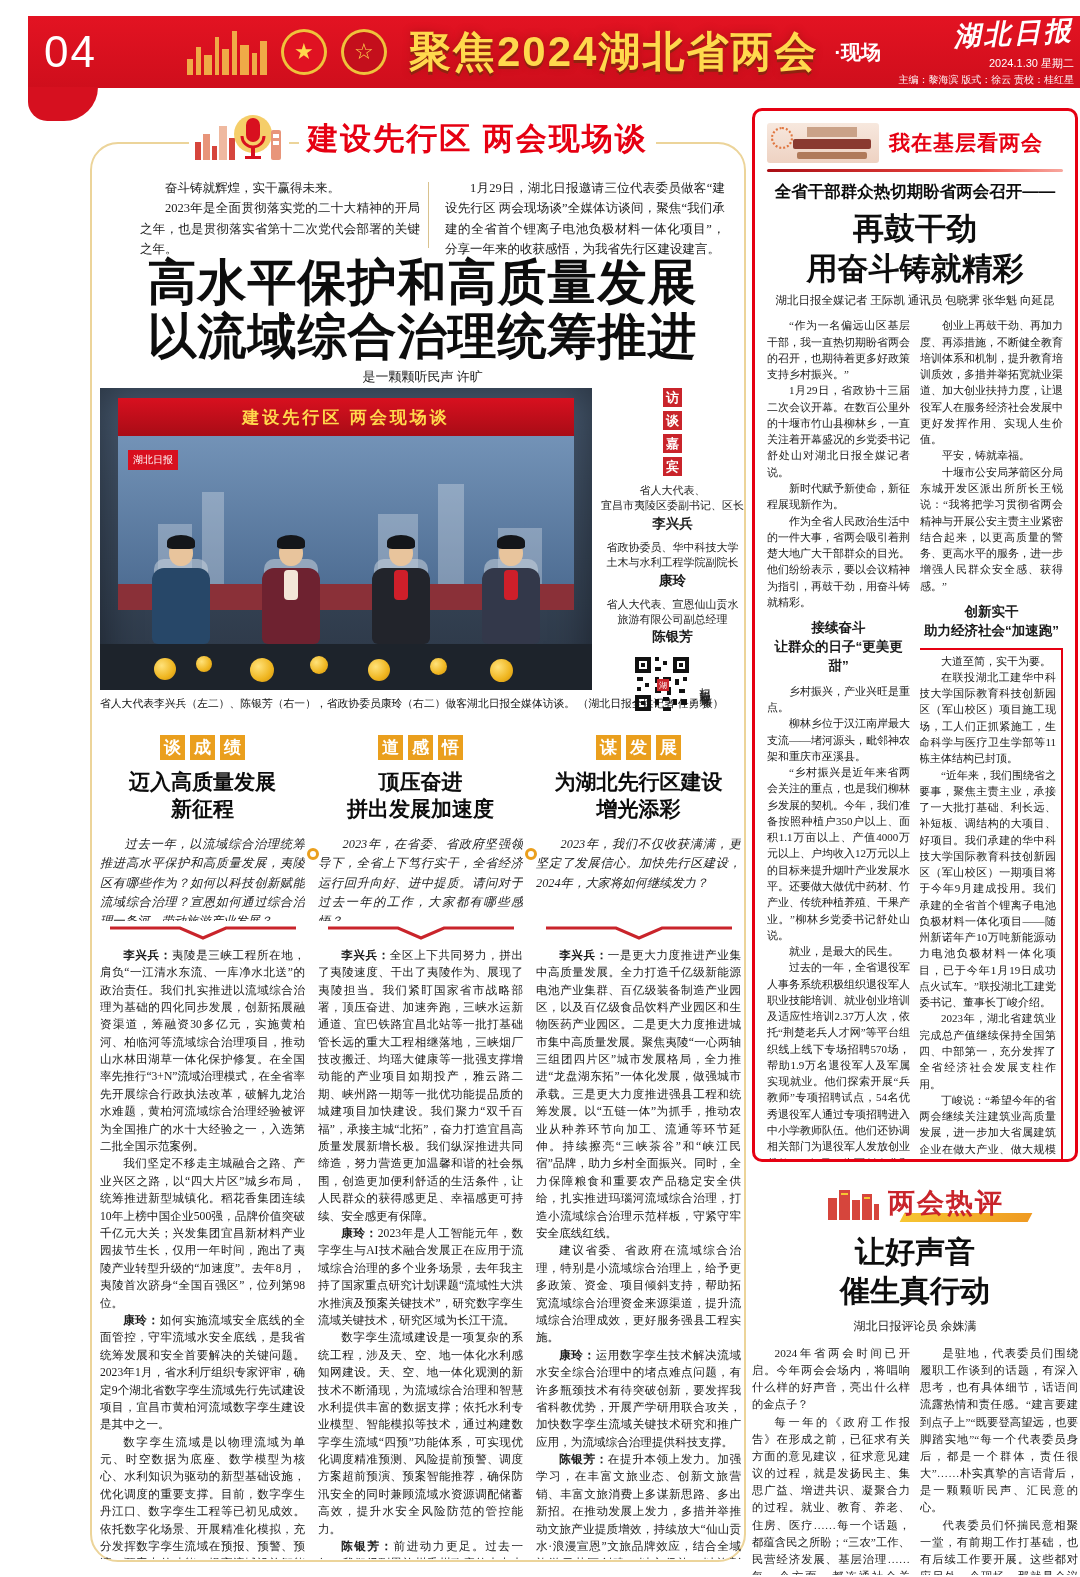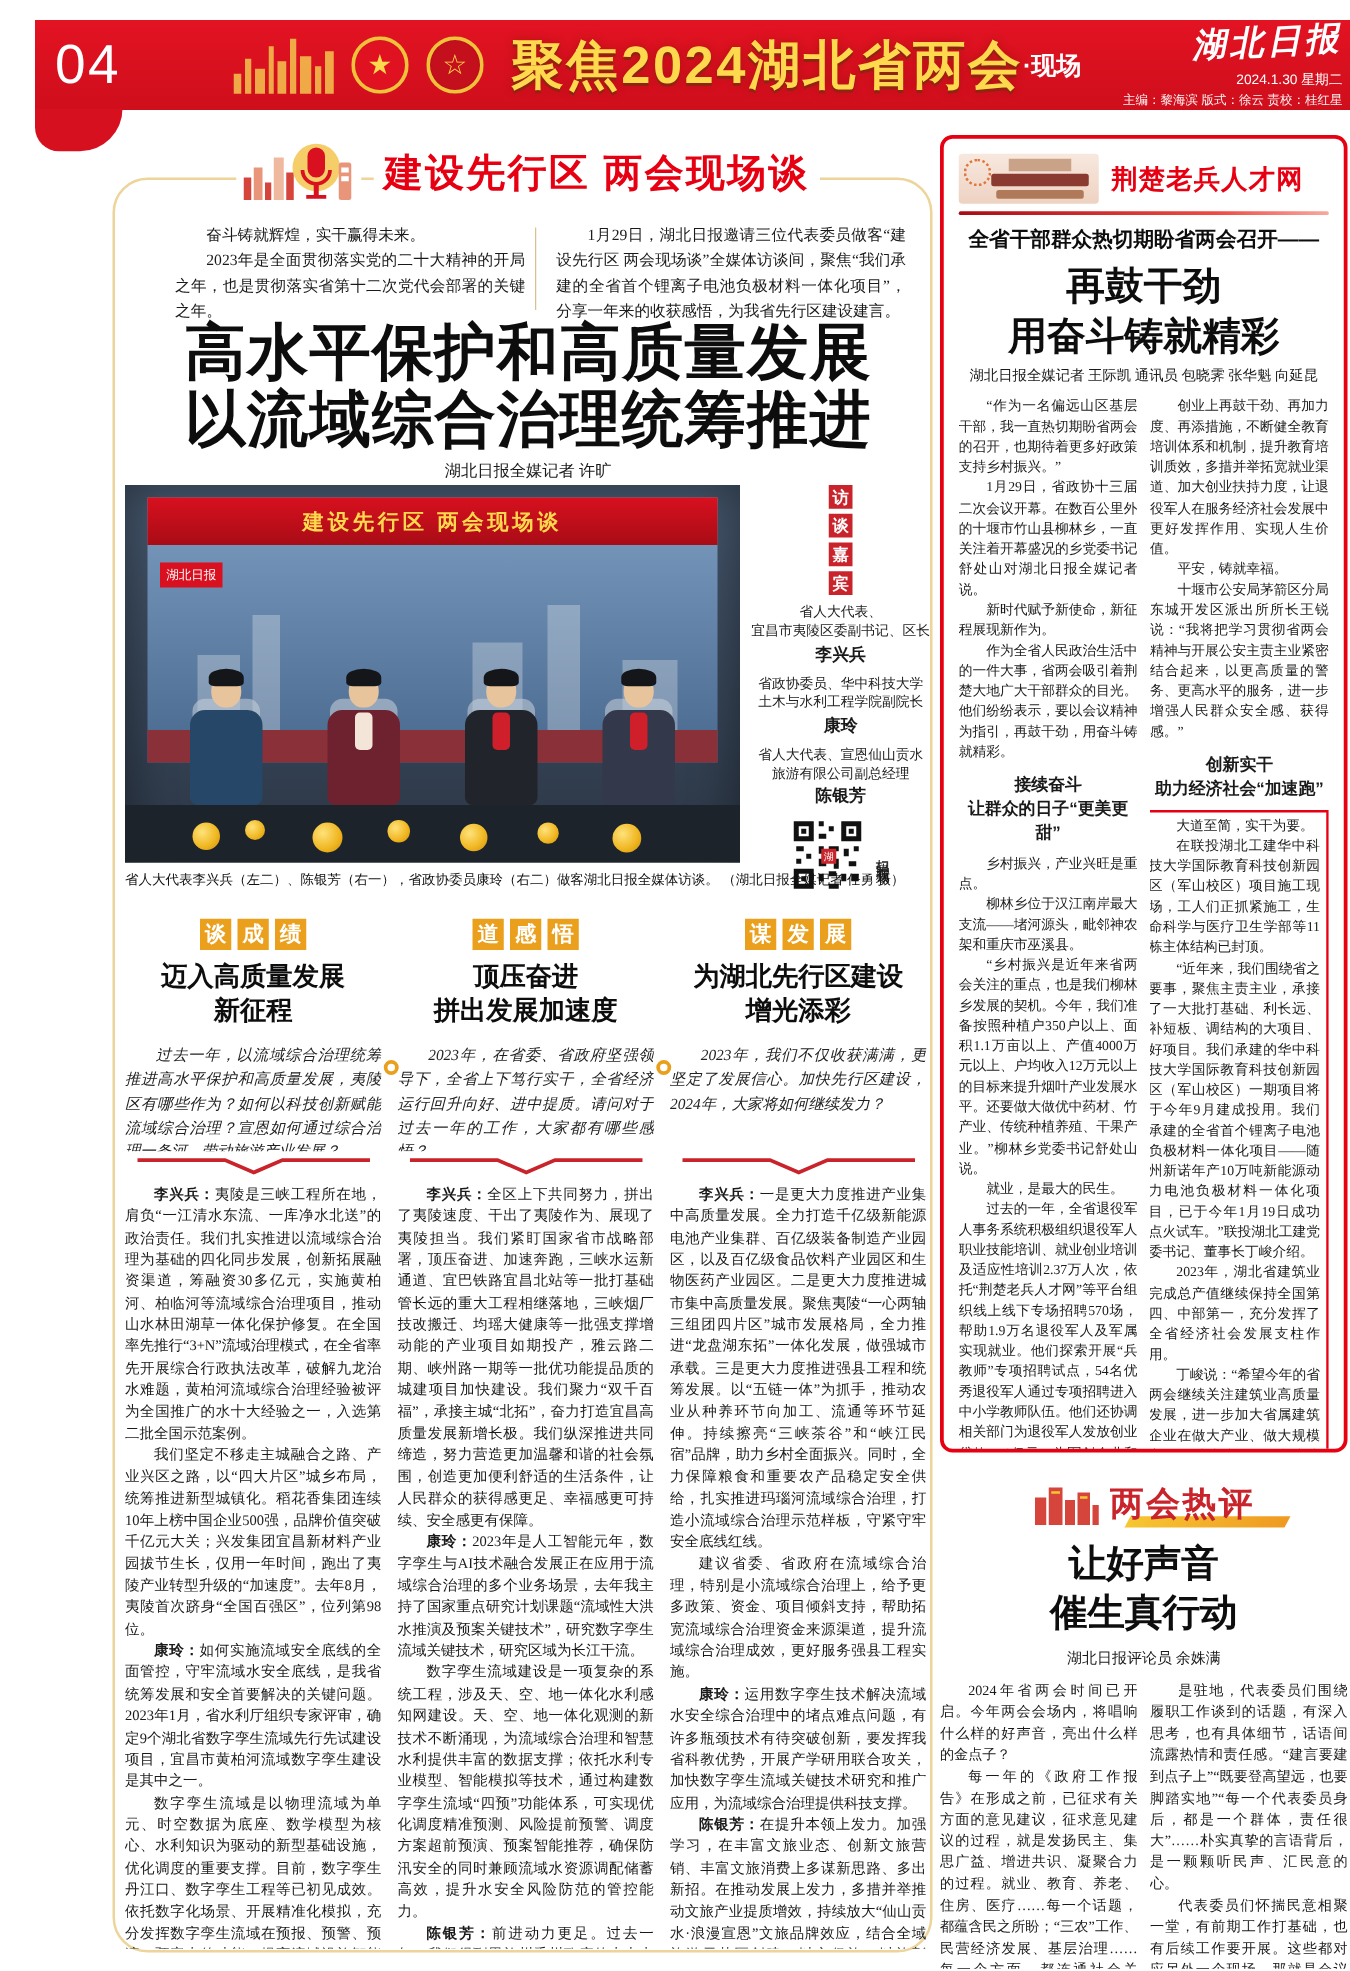--- a/index.html
+++ b/index.html
@@ -11,21 +11,21 @@
     background:linear-gradient(180deg,#e31322,#cf0e1c); display:flex; align-items:center; z-index:5; }
   .banner::after { content:""; position:absolute; left:0; top:71px; width:70px; height:34px;
     background:#d6101f; border-bottom-left-radius:34px; border-bottom-right-radius:60px; }
   .page-num { color:#fff; font-family:"Liberation Sans",sans-serif; font-size:44px; font-weight:300; margin-left:16px; letter-spacing:2px; }
   .skyline { margin-left:90px; display:flex; align-items:flex-end; gap:3px; height:46px; }
   .skyline i { display:block; background:#f3c64f; opacity:.85; }
   .emblem { width:46px; height:46px; border-radius:50%; margin-left:14px; display:flex; align-items:center; justify-content:center;
     font-size:22px; color:#ffd94d; box-shadow:0 0 0 3px #f0c23c inset; background:radial-gradient(circle,#e01222 55%,#b00d18); flex:none; }
   .banner-title { margin-left:22px; font-family:"Liberation Sans",sans-serif; font-weight:900; font-size:42px; color:#ffd94d;
     letter-spacing:2px; text-shadow:0 3px 0 #8f2410, 0 0 8px rgba(120,20,5,.45); white-space:nowrap; }
-  .banner-suffix { color:#fff; font-size:20px; font-weight:700; margin-left:0; font-family:"Liberation Sans",sans-serif; }
+  .banner-suffix { color:#fff; font-size:20px; font-weight:700; margin-left:16px; font-family:"Liberation Sans",sans-serif; }
   .banner-right { margin-left:auto; margin-right:14px; text-align:right; color:#fff; }
   .paper-logo { font-style:italic; font-weight:700; font-size:27px; transform:rotate(-3deg); letter-spacing:3px; }
   .paper-date { font-size:11px; margin-top:3px; font-family:"Liberation Sans",sans-serif; }
   .paper-credits { font-size:10px; margin-top:2px; font-family:"Liberation Sans",sans-serif; opacity:.95; }
 
   
   .gold-frame { position:absolute; left:90px; top:142px; width:656px; height:1420px;
     border:2px solid #ecd49a; border-radius:28px; z-index:0; }
 
   
@@ -175,21 +175,21 @@
 <div class="intro-divider"></div>
 <div class="intro" style="left:445px">
 
 <p class="p">1月29日，湖北日报邀请三位代表委员做客“建设先行区 两会现场谈”全媒体访谈间，聚焦“我们承建的全省首个锂离子电池负极材料一体化项目”，分享一年来的收获感悟，为我省先行区建设建言。</p>
   </div>
 
 <div class="headline">
   <span>高水平保护和高质量发展</span>
   <span>以流域综合治理统筹推进</span>
 </div>
-<div class="main-byline">湖北日报全媒记者 许旷</div>
+<div class="main-byline">是一颗颗听民声 许旷</div>
 
 <div class="photo">
   <div class="screen">
     <div class="screen-banner">建设先行区 两会现场谈</div>
     <div class="screen-bld" style="left:40px;width:34px;height:60px"></div>
     <div class="screen-bld" style="left:84px;width:22px;height:92px"></div>
     <div class="screen-bld" style="left:260px;width:40px;height:70px"></div>
     <div class="screen-bld" style="left:320px;width:26px;height:100px"></div>
     <div class="screen-bld" style="left:380px;width:44px;height:56px"></div>
     <div class="screen-logo">湖北日报</div>
@@ -374,21 +374,21 @@
 </div>
 
 <div class="redbox">
   <div class="badge-row">
     <div class="badge-art">
       <span class="sun"></span>
         <span class="scr"></span>
       <span class="row1"></span>
         <span class="row2"></span>
     </div>
-    <div class="badge-text">荆楚老兵人才网</div>
+    <div class="badge-text">我在基层看两会</div>
   </div>
   <div class="badge-line"></div>
   <div class="kicker">全省干部群众热切期盼省两会召开——</div>
   <div class="rb-title">再鼓干劲
 用奋斗铸就精彩</div>
   <div class="rb-byline">湖北日报全媒记者 王际凯 通讯员 包晓霁 张华魁 向延昆</div>
   <div class="rb-cols">
     <div class="rb-col">
       <div>
 

